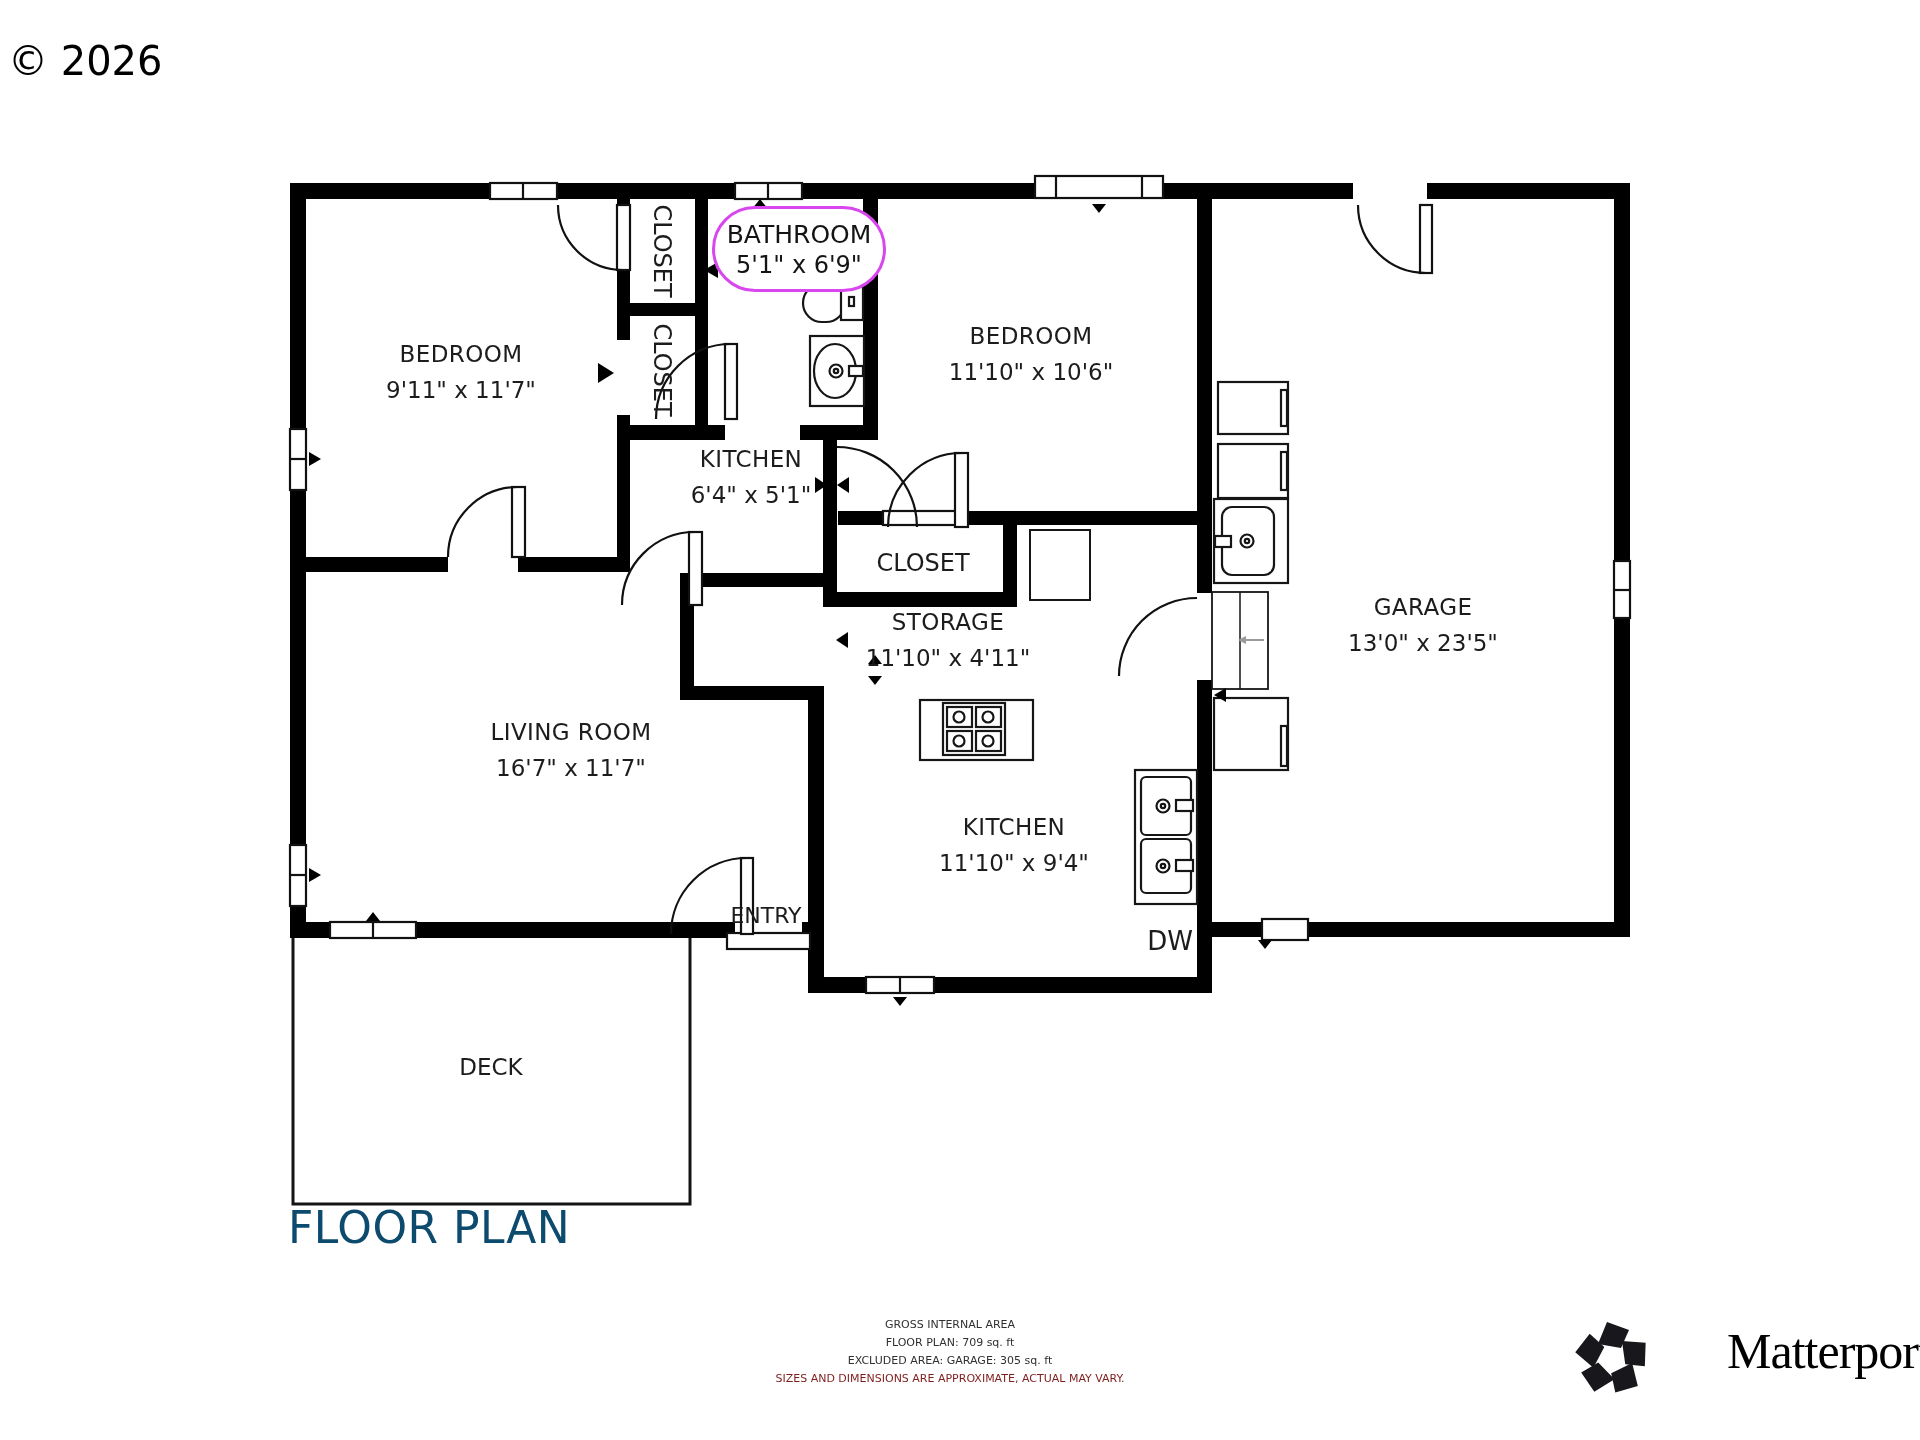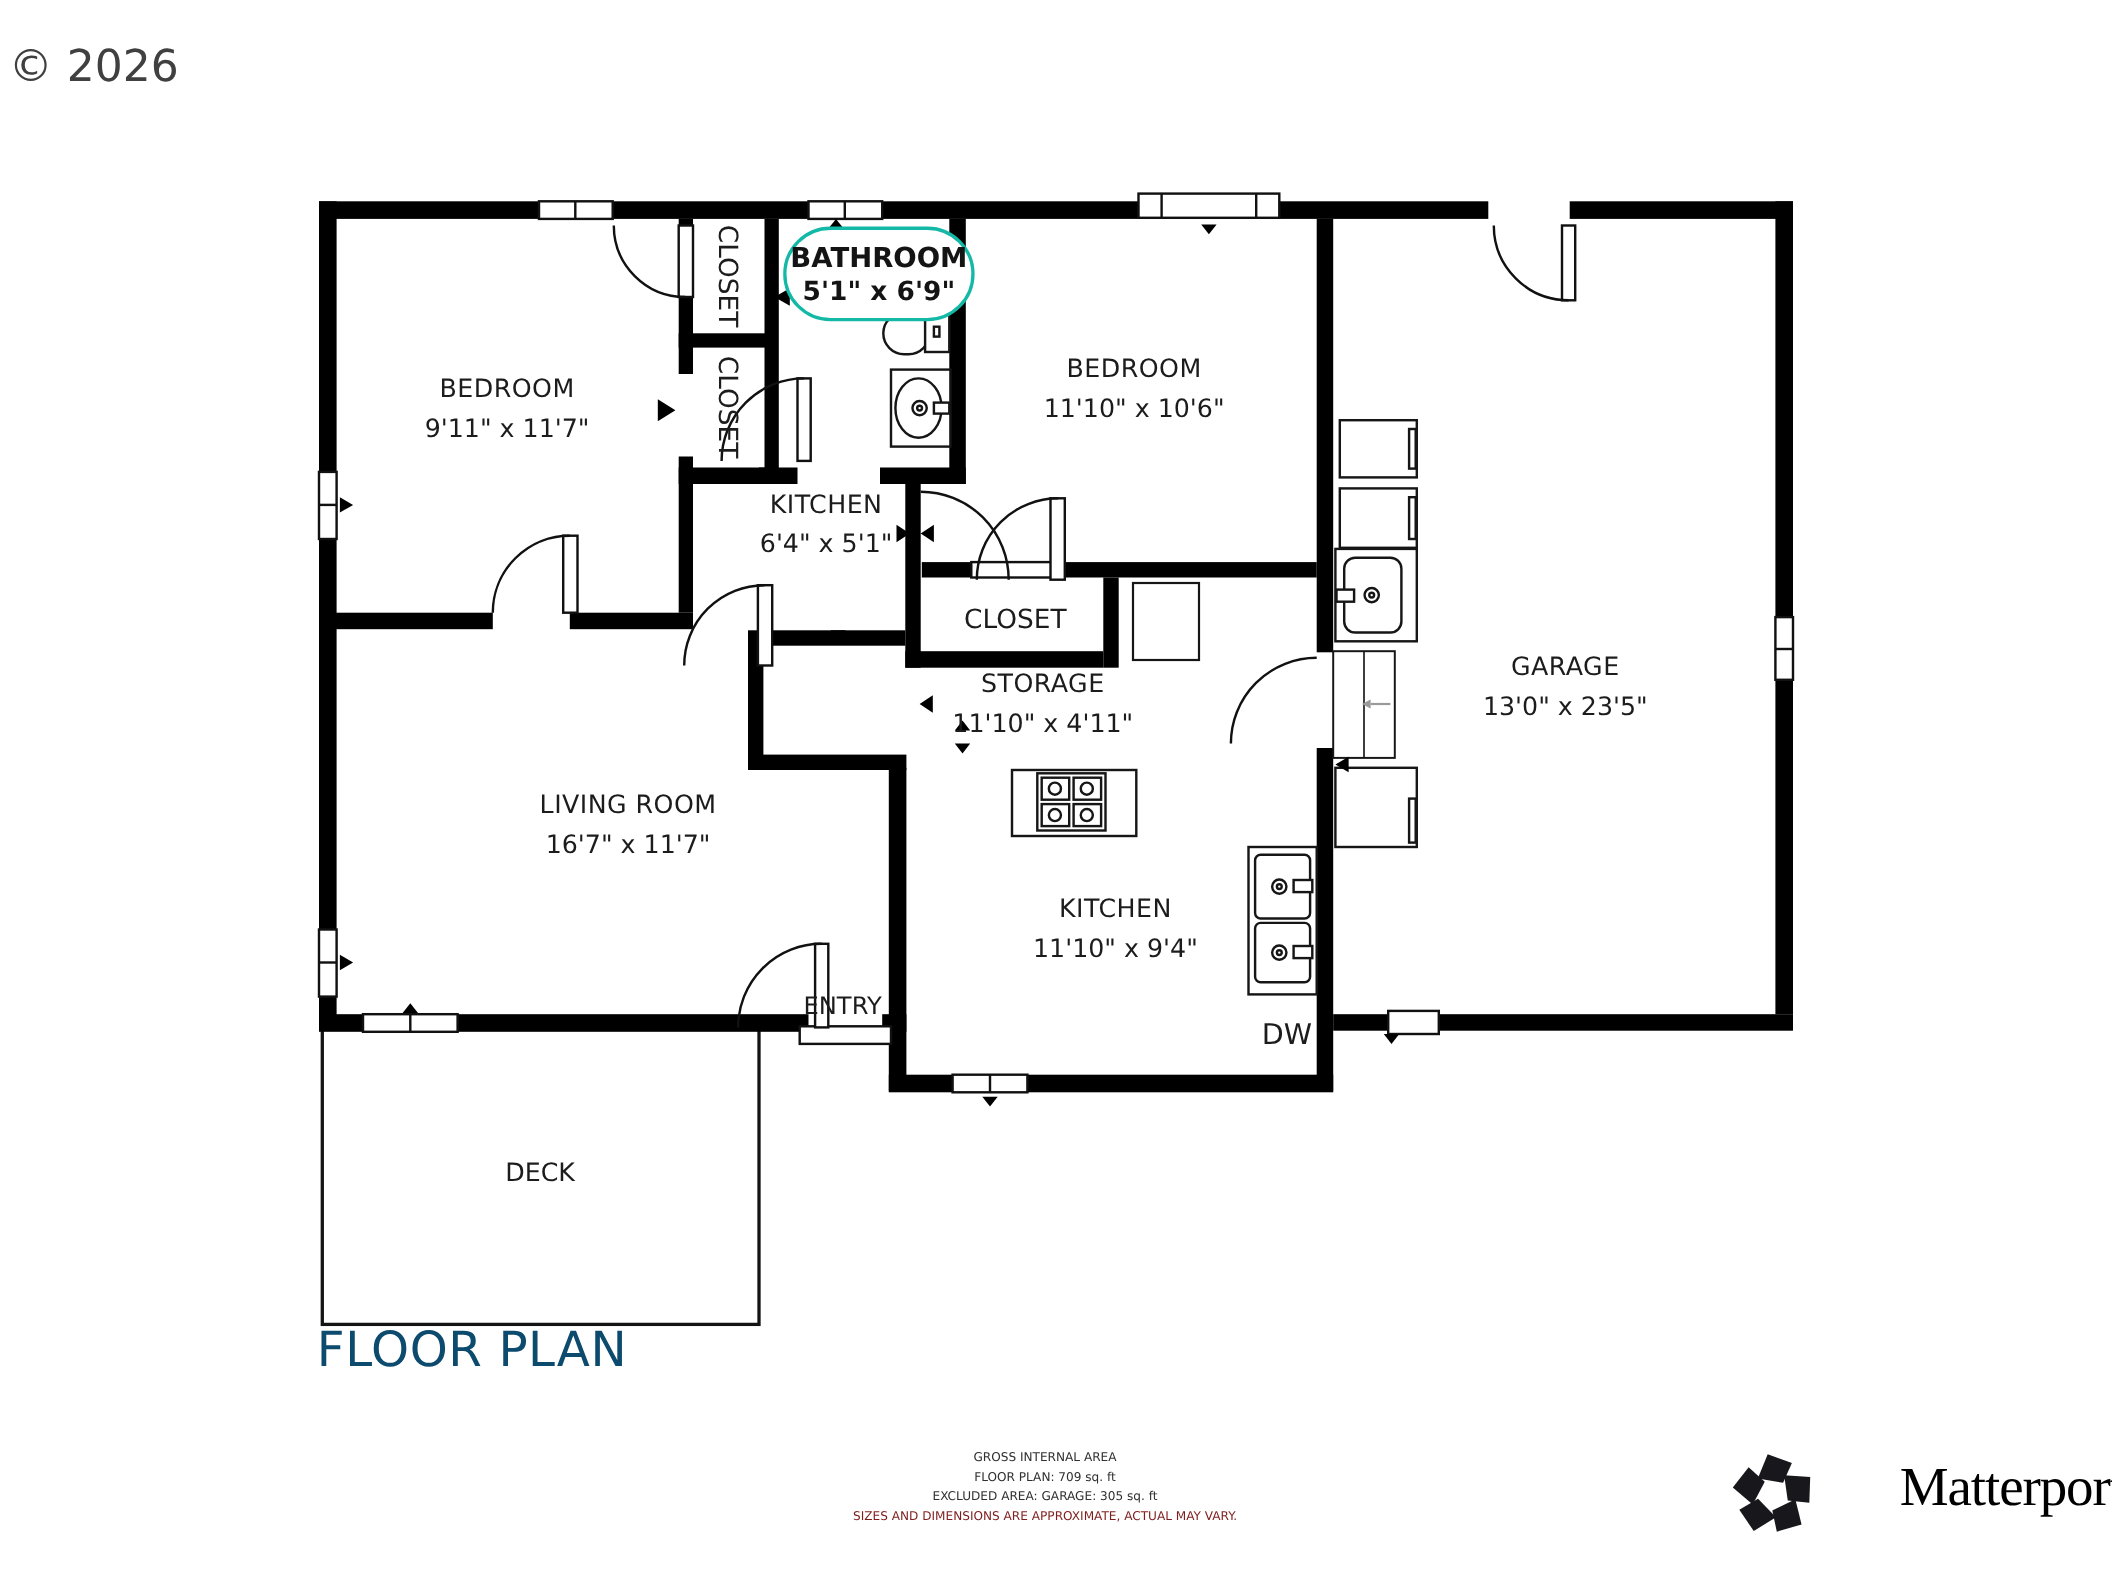--- a/index.html
+++ b/index.html
@@ -4,26 +4,26 @@
 <style>
   html,body{margin:0;padding:0;background:#ffffff;}
   body{width:1920px;height:1440px;font-family:"DejaVu Sans",sans-serif;}
   .stage{position:relative;width:1920px;height:1440px;overflow:hidden;background:#fff;}
   svg.plan{position:absolute;left:0;top:0;}
   .lbl{position:absolute;transform:translate(-50%,-50%);text-align:center;color:#1c1c1c;white-space:nowrap;z-index:5;}
   .lbl .nm{font-size:23px;letter-spacing:.4px;}
   .lbl .dm{font-size:23px;margin-top:10px;}
   .lbl-vert{transform:translate(-50%,-50%) rotate(90deg);}
   .lbl-one{font-size:24px;}
-  .pill{position:absolute;left:712px;top:206px;width:168px;height:80px;border:3px solid #14b8a6;
+  .pill{position:absolute;left:712px;top:206px;width:168px;height:80px;border:3px solid #d946ef;
         border-radius:44px;background:#fff;display:flex;flex-direction:column;justify-content:center;
-        align-items:center;z-index:6;text-align:center;color:#141414;font-weight:bold;}
+        align-items:center;z-index:6;text-align:center;color:#141414;}
   .pill .nm{font-size:25px;}
   .pill .dm{font-size:24px;margin-top:2px;}
-  .copyright{position:absolute;left:8px;top:38px;font-size:40px;color:#404040;z-index:4;}
+  .copyright{position:absolute;left:8px;top:38px;font-size:40px;color:#000000;z-index:4;}
   .title{position:absolute;left:288px;top:1202px;font-size:44px;color:#0c4a6e;letter-spacing:.5px;z-index:4;}
   .footer{position:absolute;left:950px;top:1316px;transform:translateX(-50%);text-align:center;
           font-size:11px;line-height:18px;color:#303030;z-index:4;}
   .footer .muted{color:#7f1d1d;}
   .brand{position:absolute;left:1727px;top:1322px;font-family:"Liberation Serif",serif;font-weight:normal;
          font-size:50px;color:#000000;z-index:4;letter-spacing:-1px;}
   .brand sup{font-size:15px;vertical-align:28px;letter-spacing:0;}
   .brand-icon{position:absolute;left:1572px;top:1316px;z-index:4;}
 </style>
 </head>

